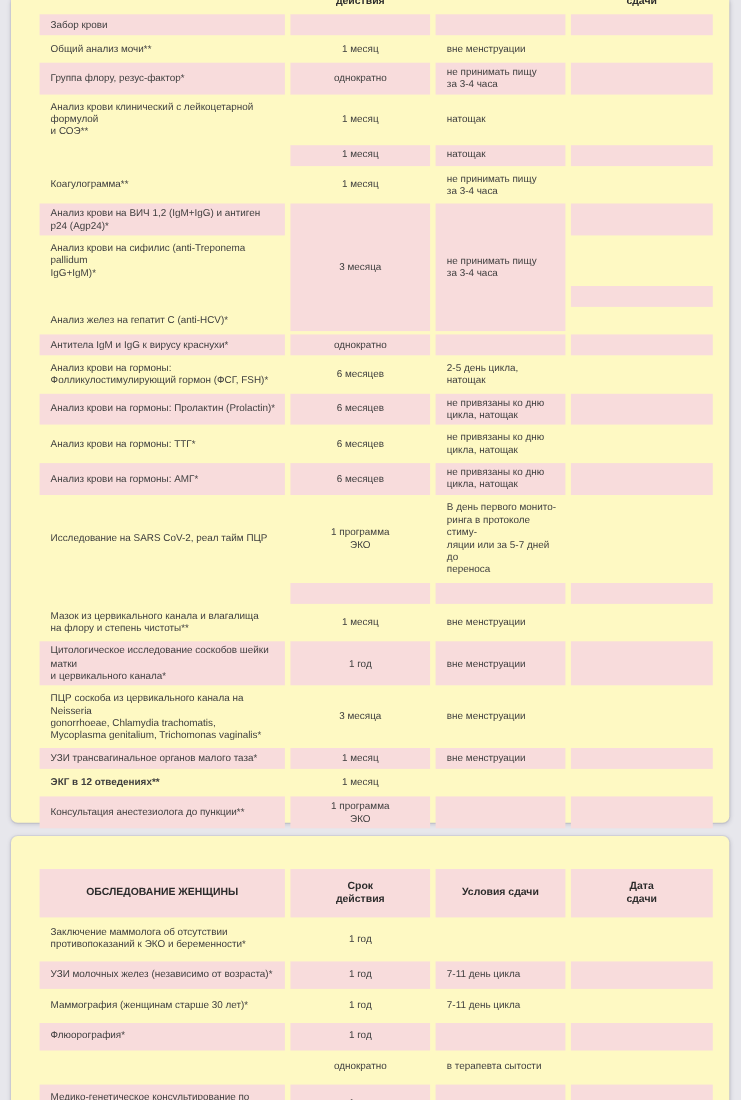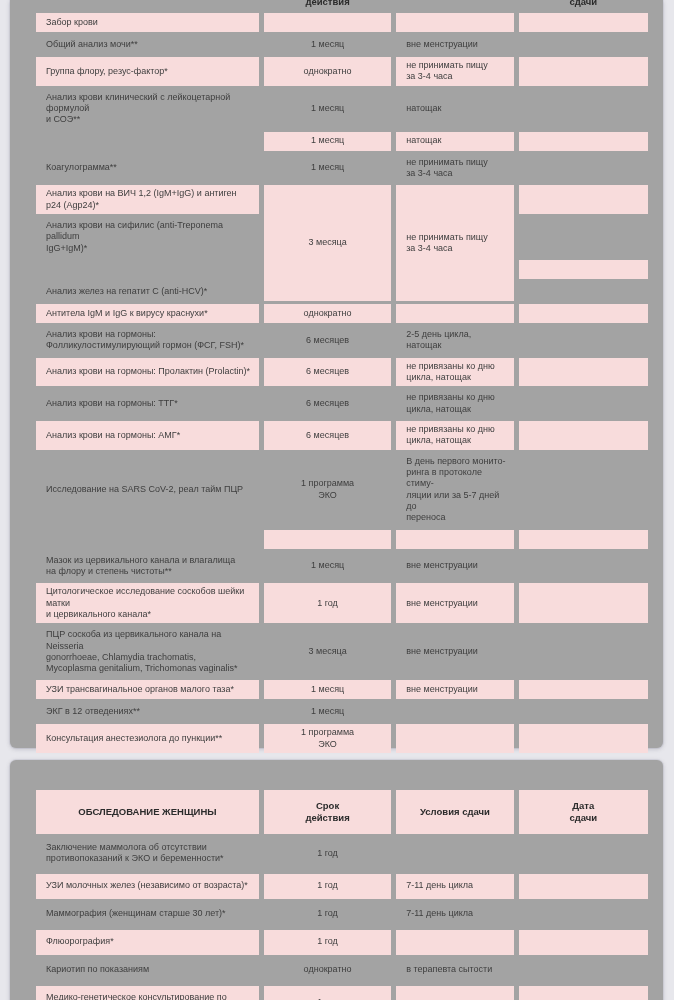--- a/index.html
+++ b/index.html
@@ -11,21 +11,21 @@
     height: 1000px;
     background: #e7e7ec;
     overflow: hidden;
     position: relative;
     font-family: "Liberation Sans", sans-serif;
   }
   .page {
     position: absolute;
     left: 10px;
     width: 653px;
-    background: #a3a3a3;
+    background: #fef9c3;
     box-shadow: 0 1px 4px rgba(90, 90, 110, 0.30), 0 0 0 1px rgba(205, 205, 215, 0.45);
   }
   #page1 {
     top: 0;
     height: 748px;
     border-radius: 0 0 6px 6px;
   }
   #page2 {
     top: 760px;
     height: 260px;
@@ -175,21 +175,21 @@
       <div class="cell name" style="grid-area: 20 / 1;">ПЦР соскоба из цервикального канала на Neisseria
 gonorrhoeae, Chlamydia trachomatis,
 Mycoplasma genitalium, Trichomonas vaginalis*</div>
       <div class="cell duration" style="grid-area: 20 / 2;">3 месяца</div>
       <div class="cell conditions" style="grid-area: 20 / 3;">вне менструации</div>
       <div class="cell date" style="grid-area: 20 / 4;"></div>
       <div class="cell name pink" style="grid-area: 21 / 1;">УЗИ трансвагинальное органов малого таза*</div>
       <div class="cell duration pink" style="grid-area: 21 / 2;">1 месяц</div>
       <div class="cell conditions pink" style="grid-area: 21 / 3;">вне менструации</div>
       <div class="cell date pink" style="grid-area: 21 / 4;"></div>
-      <div class="cell name" style="grid-area: 22 / 1;">ЭКГ в 12 отведениях**</div>
+      <div class="cell name" style="grid-area: 22 / 1; font-weight: bold;">ЭКГ в 12 отведениях**</div>
       <div class="cell duration" style="grid-area: 22 / 2;">1 месяц</div>
       <div class="cell conditions" style="grid-area: 22 / 3;"></div>
       <div class="cell date" style="grid-area: 22 / 4;"></div>
       <div class="cell name pink" style="grid-area: 23 / 1;">Консультация анестезиолога до пункции**</div>
       <div class="cell duration pink" style="grid-area: 23 / 2;">1 программа
 ЭКО</div>
       <div class="cell conditions pink" style="grid-area: 23 / 3;"></div>
       <div class="cell date pink" style="grid-area: 23 / 4;"></div>
       <div class="cell name" style="grid-area: 24 / 1;">Заключение терапевта об отсутствии противопоказа-
 ний к ЭКО и вынашиванию беременности*</div>
@@ -219,21 +219,20 @@
       <div class="cell conditions pink" style="grid-area: 2 / 3;">7-11 день цикла</div>
       <div class="cell date pink" style="grid-area: 2 / 4;"></div>
       <div class="cell name" style="grid-area: 3 / 1;">Маммография (женщинам старше 30 лет)*</div>
       <div class="cell duration" style="grid-area: 3 / 2;">1 год</div>
       <div class="cell conditions" style="grid-area: 3 / 3;">7-11 день цикла</div>
       <div class="cell date" style="grid-area: 3 / 4;"></div>
       <div class="cell name pink" style="grid-area: 4 / 1;">Флюорография*</div>
       <div class="cell duration pink" style="grid-area: 4 / 2;">1 год</div>
       <div class="cell conditions pink" style="grid-area: 4 / 3;"></div>
       <div class="cell date pink" style="grid-area: 4 / 4;"></div>
-      <div class="cell name" style="grid-area: 5 / 1;">Кариотип по показаниям</div>
       <div class="cell duration" style="grid-area: 5 / 2;">однократно</div>
       <div class="cell conditions" style="grid-area: 5 / 3;">в терапевта сытости</div>
       <div class="cell date" style="grid-area: 5 / 4;"></div>
       <div class="cell name pink" style="grid-area: 6 / 1;">Медико-генетическое консультирование по показаниям</div>
       <div class="cell duration pink" style="grid-area: 6 / 2;">1 год</div>
       <div class="cell conditions pink" style="grid-area: 6 / 3;"></div>
       <div class="cell date pink" style="grid-area: 6 / 4;"></div>
     </div>
 </div>
 

